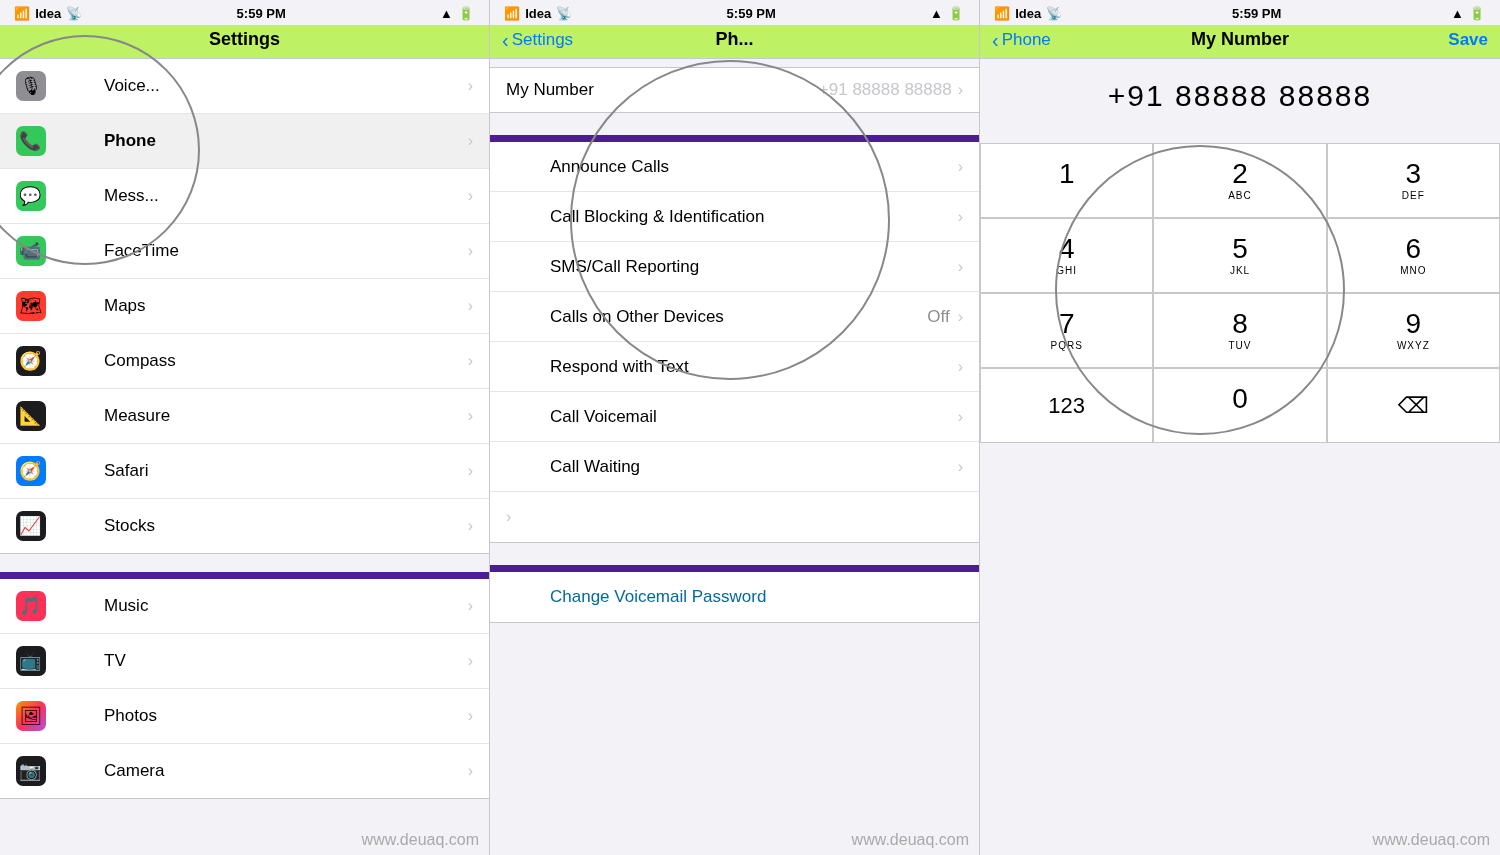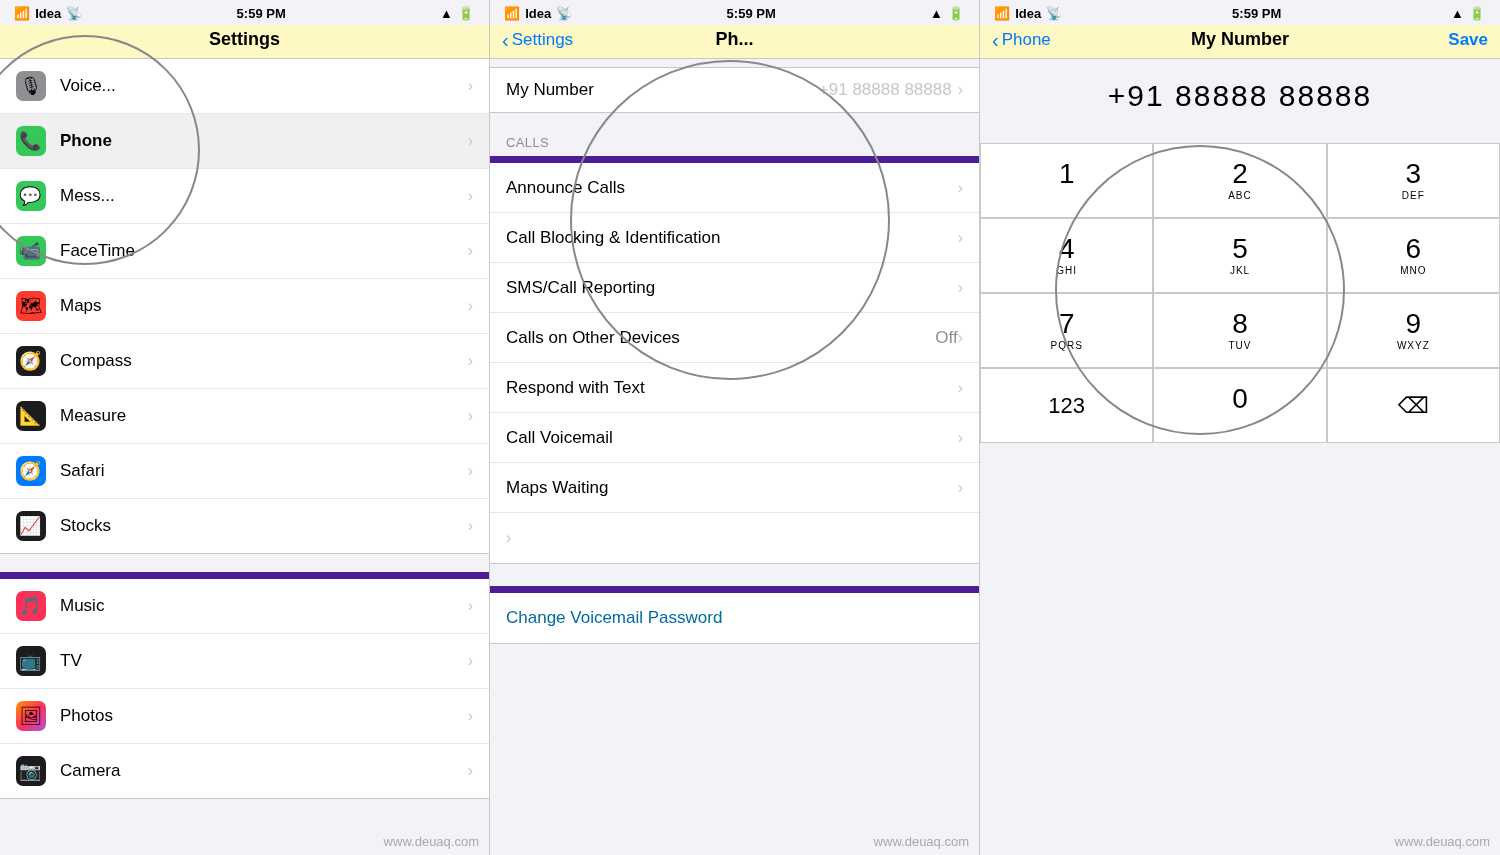--- a/index.html
+++ b/index.html
@@ -37,21 +37,21 @@
     }
     .status-left { display: flex; gap: 5px; align-items: center; font-size: 13px; }
     .status-right { display: flex; gap: 6px; align-items: center; font-size: 13px; }
 
     
     .nav-bar {
       display: flex;
       align-items: center;
       justify-content: center;
       padding: 4px 4px 8px;
-      background: #fef9c3;
+      background: #bef264;
       position: relative;
       border-bottom: 1px solid #c8c8cc;
     }
     .nav-title {
       font-size: 18px;
       font-weight: 700;
       color: #000;
     }
     .nav-back {
       position: absolute;
@@ -106,29 +106,30 @@
       align-items: center;
       justify-content: center;
       margin-right: 14px;
       font-size: 18px;
       flex-shrink: 0;
     }
     .row-label {
       flex: 1;
       font-size: 17px;
       color: #000;
+      margin-left: 44px;
     }
     .row-chevron {
       color: #c7c7cc;
       font-size: 16px;
     }
     .row-value {
       color: #8e8e93;
       font-size: 17px;
-      margin-right: 0;
+      margin-right: 8px;
     }
 
     
     .circle-overlay {
       position: absolute;
       border: 2px solid #888;
       border-radius: 50%;
       pointer-events: none;
       z-index: 10;
     }
@@ -199,21 +200,21 @@
       font-size: 22px;
       color: #000;
       font-weight: 300;
     }
 
     
     .watermark {
       position: absolute;
       bottom: 6px;
       right: 10px;
-      font-size: 13px;
+      font-size: 16px;
       color: #aaa;
     }
 
     
     .left-circle {
       width: 230px;
       height: 230px;
       top: 35px;
       left: -30px;
     }
@@ -352,21 +353,20 @@
     <span class="nav-title">Ph...</span>
   </div>
 
   <div class="mid-my-number" style="margin-top:8px;">
     <span class="mid-number-label">My Number</span>
     <span class="mid-number-value">+91 88888 88888</span>
     <span class="row-chevron">›</span>
   </div>
 
   <div class="settings-section">
-    <div class="section-label">CALLS</div>
     <div class="settings-group">
       <div class="settings-row">
         <span class="row-label">Announce Calls</span>
         <span class="row-chevron">›</span>
       </div>
       <div class="settings-row">
         <span class="row-label">Call Blocking &amp; Identification</span>
         <span class="row-chevron">›</span>
       </div>
       <div class="settings-row">
@@ -380,21 +380,21 @@
       </div>
       <div class="settings-row">
         <span class="row-label">Respond with Text</span>
         <span class="row-chevron">›</span>
       </div>
       <div class="settings-row">
         <span class="row-label">Call Voicemail</span>
         <span class="row-chevron">›</span>
       </div>
       <div class="settings-row">
-        <span class="row-label">Maps Waiting</span>
+        <span class="row-label">Call Waiting</span>
         <span class="row-chevron">›</span>
       </div>
       <div class="settings-row">
         <span class="row-chevron">›</span>
       </div>
     </div>
   </div>
 
   <div style="margin-top:22px;">
     <div class="settings-group">

